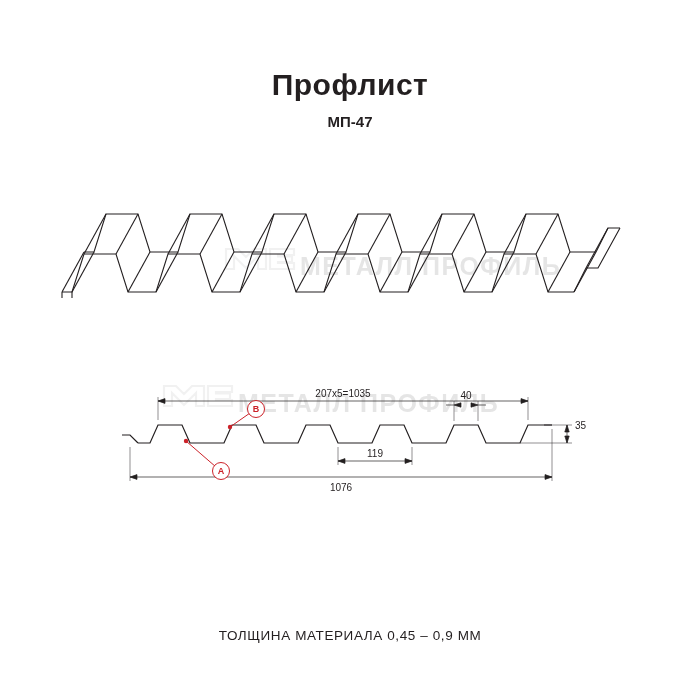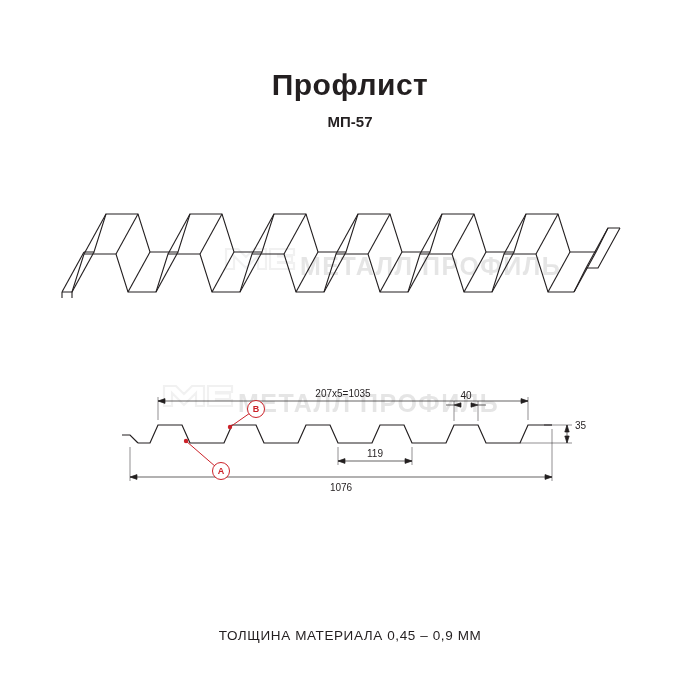--- a/index.html
+++ b/index.html
@@ -85,21 +85,21 @@
     fill: #cc2229;
     font-weight: bold;
   }
 </style>
 </head>
 <body>
 
 <div class="page">
 
   <div class="title">Профлист</div>
-  <div class="subtitle">МП-57</div>
+  <div class="subtitle">МП-47</div>
 
   <div class="wm wm1">
     <svg width="300" height="80" viewBox="0 0 300 80">
       <g opacity="0.13" fill="#7a7a7a" stroke="none">
         <g transform="translate(2,18)">
           <path d="M2 26 L2 6 L14 6 L22 14 L30 6 L42 6 L42 26 L34 26 L34 13 L22 25 L10 13 L10 26 Z" fill="none" stroke="#9a9a9a" stroke-width="2.2"></path>
           <path d="M46 6 L70 6 L70 12 L54 12 L54 13.5 L68 13.5 L68 19 L54 19 L54 20 L70 20 L70 26 L46 26 Z" fill="none" stroke="#9a9a9a" stroke-width="2.2"></path>
         </g>
       </g>
       <text x="78" y="50" font-family="Liberation Sans, sans-serif" font-size="25" font-weight="bold" fill="#8c8c8c" opacity="0.22" letter-spacing="1.5">МЕТАЛЛ ПРОФИЛЬ</text>

